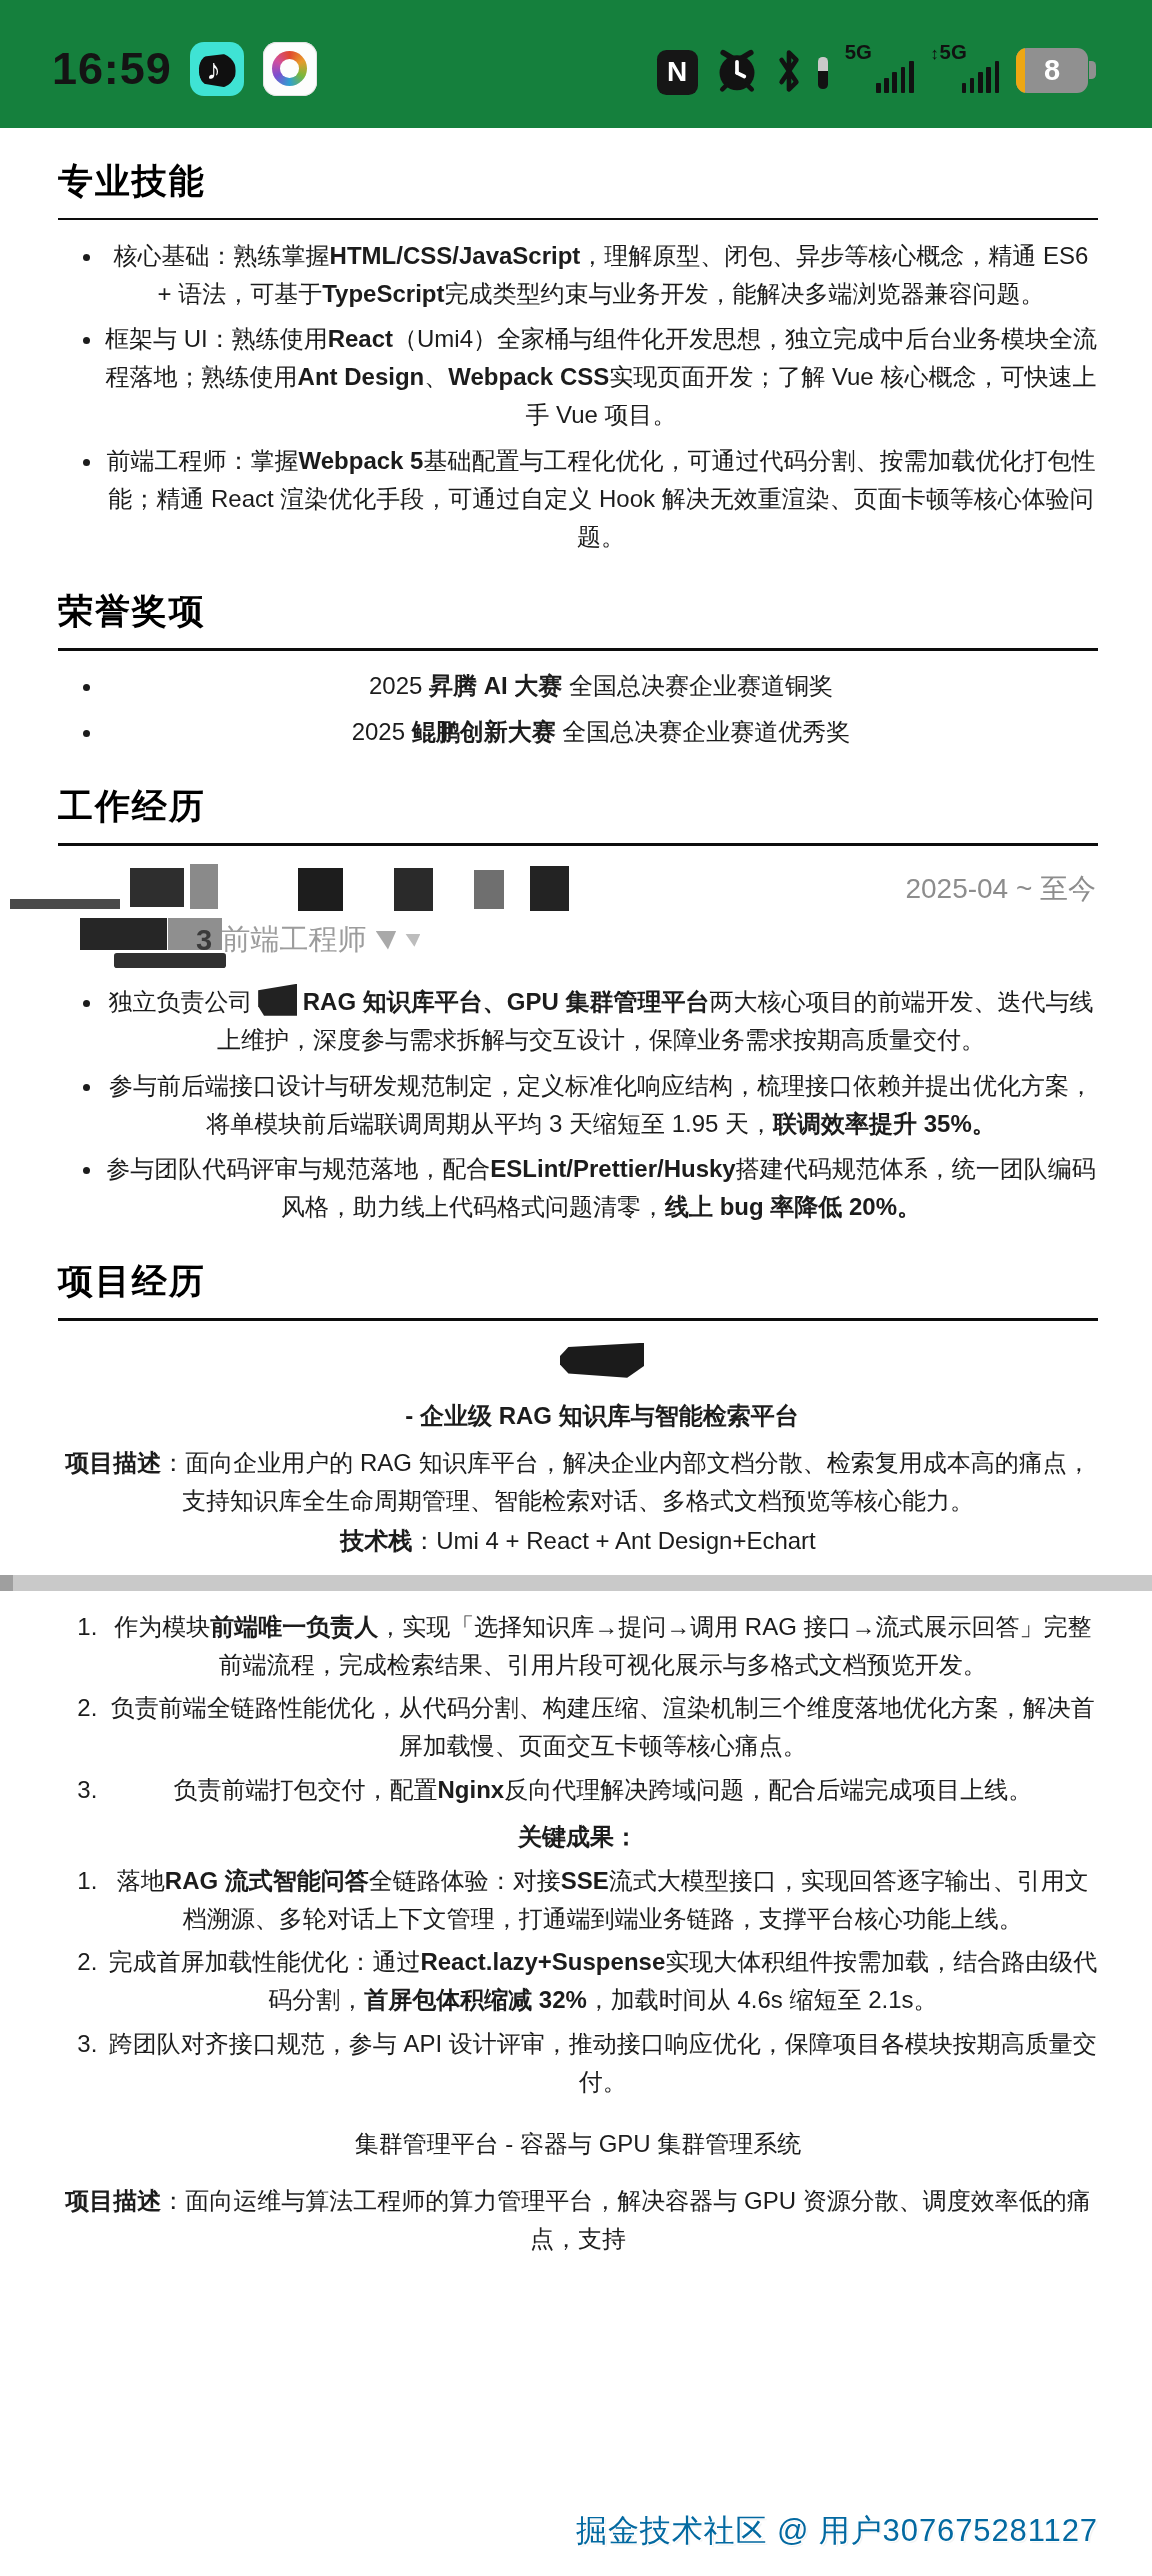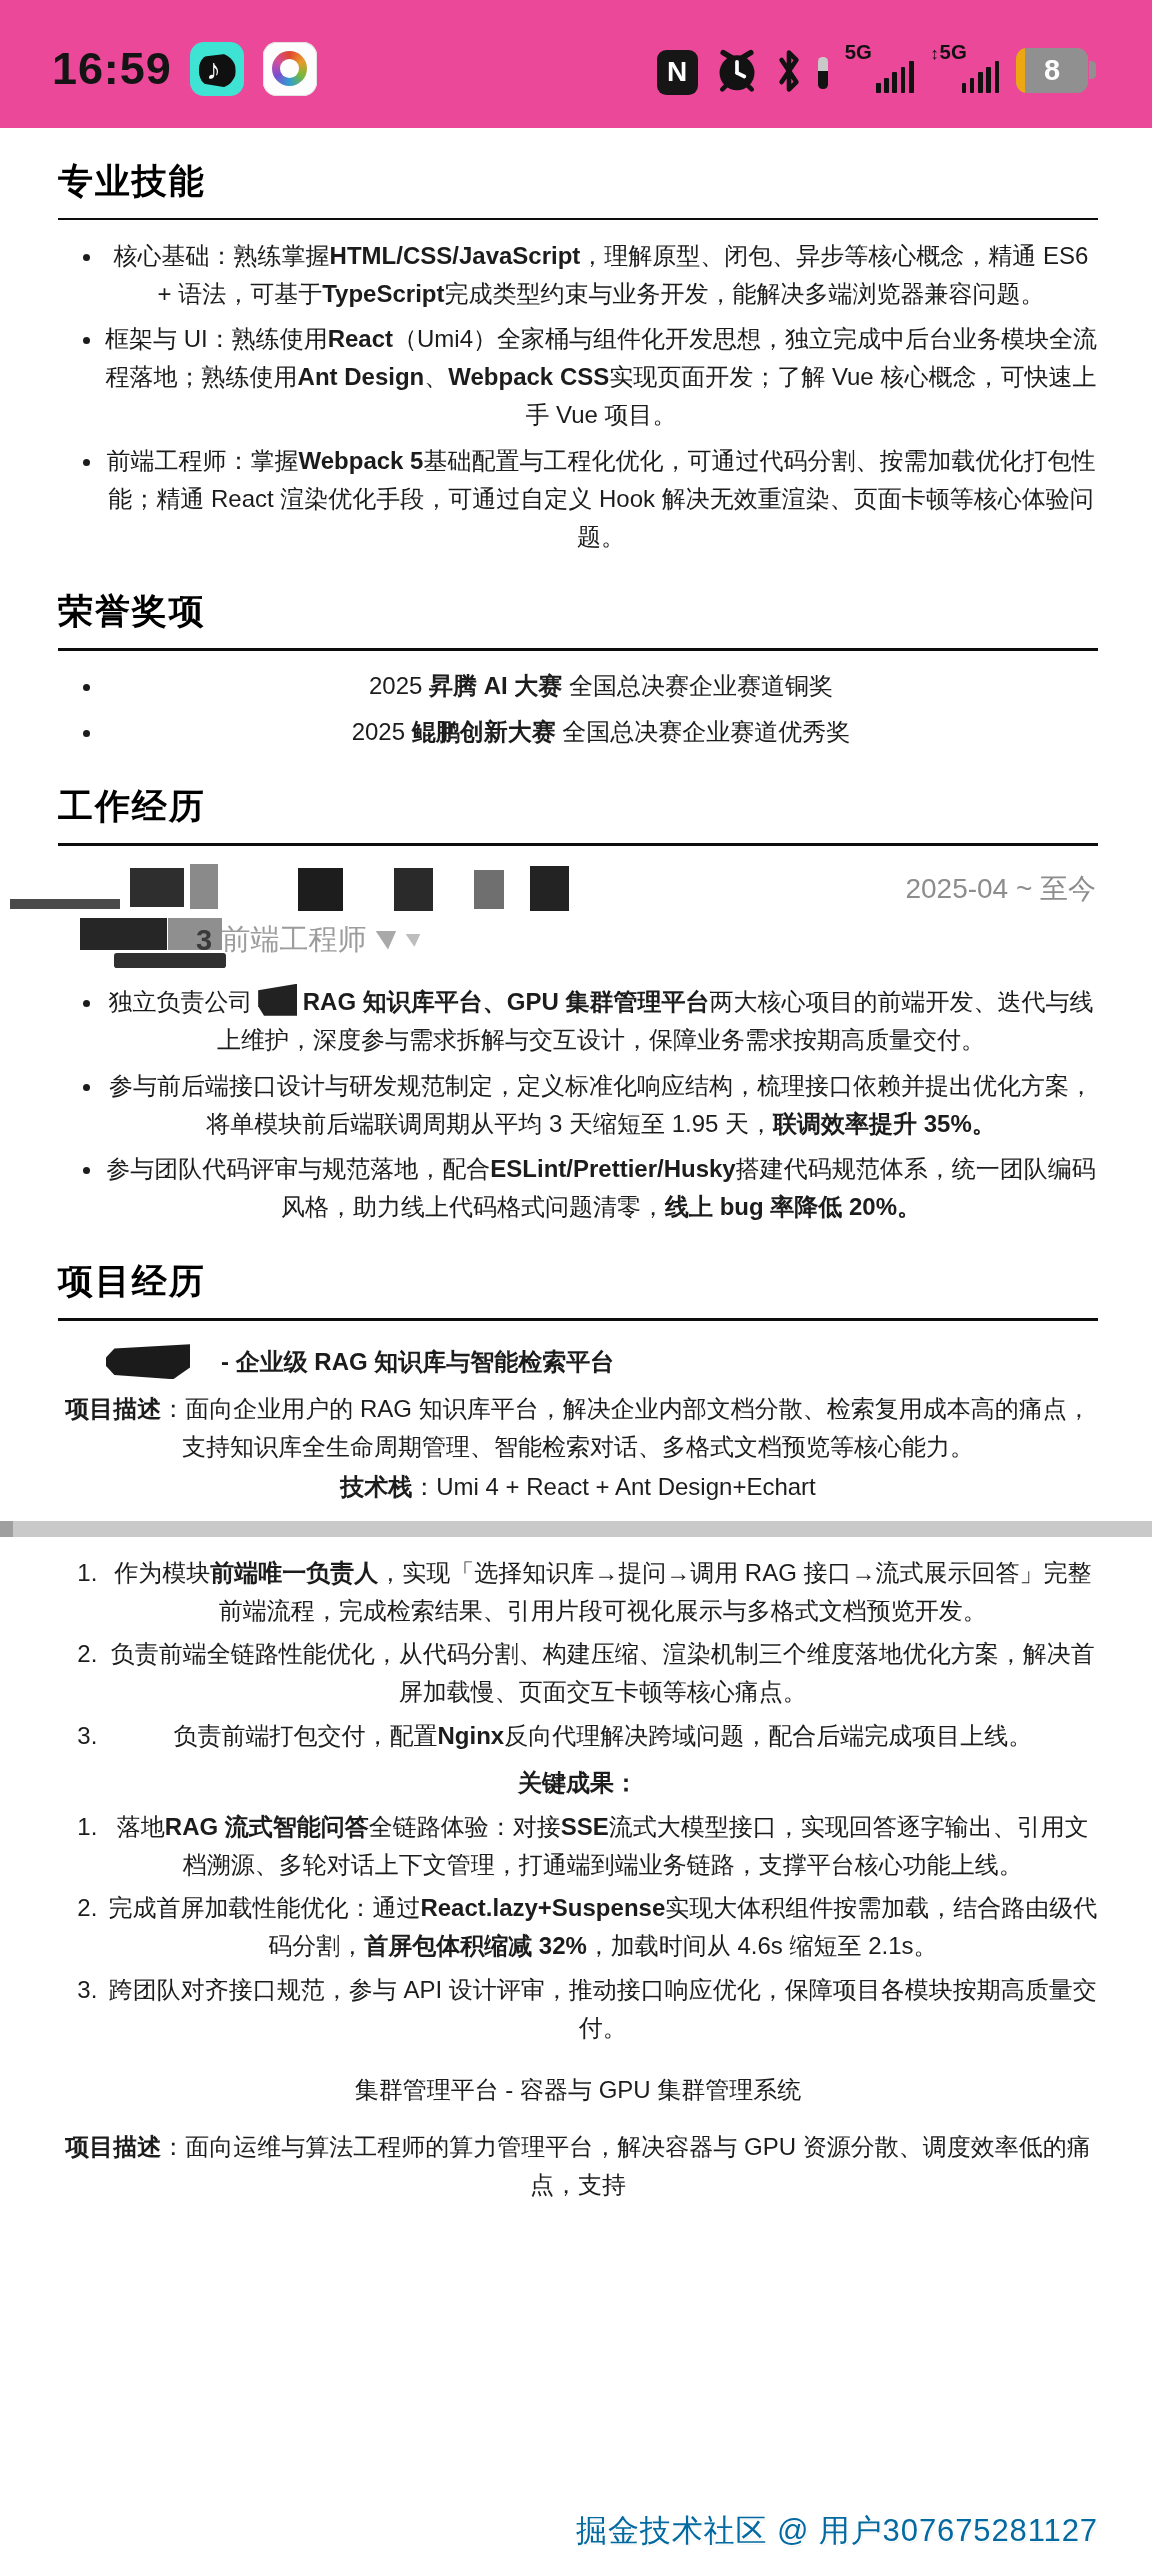--- a/index.html
+++ b/index.html
@@ -3,21 +3,21 @@
 <meta charset="utf-8">
 <style>
   html,body{margin:0;padding:0;}
   body{
     width:1152px;height:2576px;overflow:hidden;position:relative;
     background:#ffffff;color:#1c1c1c;
     font-family:"Liberation Sans","DejaVu Sans",sans-serif;
   }
   
   .statusbar{
-    height:128px;background:#ec4899;box-sizing:border-box;
+    height:128px;background:#15803d;box-sizing:border-box;
     display:flex;align-items:center;justify-content:space-between;
     padding:16.7px 56px 7.4px 52px;
   }
   .sb-left{display:flex;align-items:center;gap:18.6px;}
   .sb-time{font-size:45px;font-weight:700;color:#141414;letter-spacing:0.9px;}
   .appicon{width:54px;height:54px;border-radius:14px;position:relative;flex:0 0 auto;}
   .tiktok{background:#3fe3d4;}
   .tiktok .blob{position:absolute;left:8.4px;top:11px;width:37px;height:35px;background:#101010;border-radius:46% 54% 52% 48%;}
   .tiktok .note{position:absolute;left:16px;top:11px;color:#ffffff;font-size:29px;font-weight:700;}
   .knot{background:#fdfdfd;box-shadow:0 0 0 0.9px #e2e2e2 inset;}
@@ -67,21 +67,21 @@
   .rd.c5{left:416px;top:7.4px;width:30px;height:39px;background:#6f6f6f;}
   .rd.c6{left:472px;top:3.7px;width:39px;height:45px;background:#232323;}
   .rd.c7{left:-48px;top:37px;width:110px;height:9.3px;background:#4a4a4a;}
   .rd.c8{left:22px;top:56px;width:87px;height:32px;background:#262626;}
   .rd.c9{left:110px;top:56px;width:54px;height:32px;background:#8f8f8f;}
   .rd.c10{left:56px;top:91px;width:112px;height:15px;background:#303030;border-radius:2.8px;}
   
   .redact-inline{display:inline-block;width:39px;height:32px;background:#222;vertical-align:-5.6px;
                  clip-path:polygon(0 20%,100% 0,100% 100%,15% 100%,0 70%);margin:0 5.6px;}
   
-  .proj-title1{margin:22px 0 9.3px 48px !important;font-weight:700;display:flex;align-items:center;gap:31px;}
+  .proj-title1{margin:22px 0 9.3px 48px !important;font-weight:700;display:flex;align-items:center;gap:19px;flex-direction:column;}
   .blob{width:84px;height:35px;background:#1b1b1b;flex:0 0 auto;
         clip-path:polygon(0 38%,10% 12%,100% 0,100% 66%,80% 100%,10% 88%,0 62%);}
   .proj-title2{font-weight:400;margin:24px 0 19px !important;}
   .meta{margin:1.9px 0 !important;}
   
   .stitch{position:relative;margin:15px 0 16.7px -58px;width:1152px;height:16px;background:#c9c9c9;}
   .stitch::before{content:'';position:absolute;left:0;top:0;width:13px;height:100%;background:#9f9f9f;}
   
   .watermark{
     position:absolute;right:54px;bottom:24px;font-size:31px;color:#0369a1;

